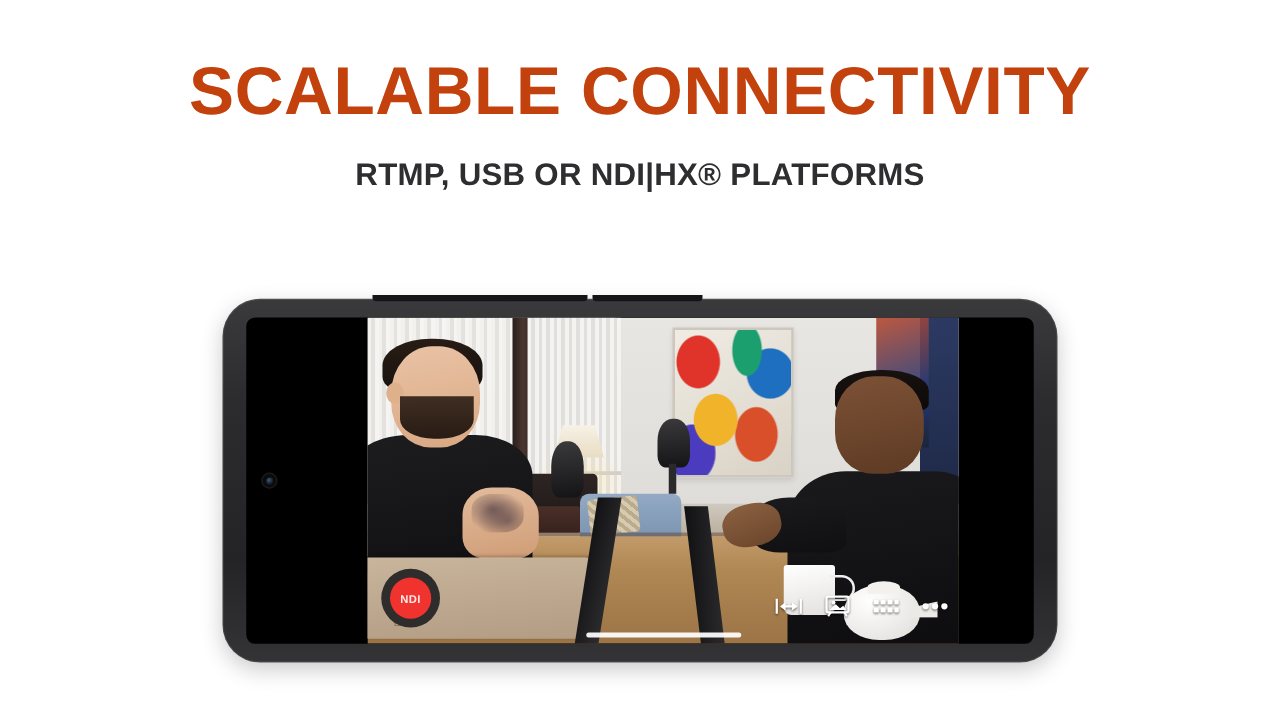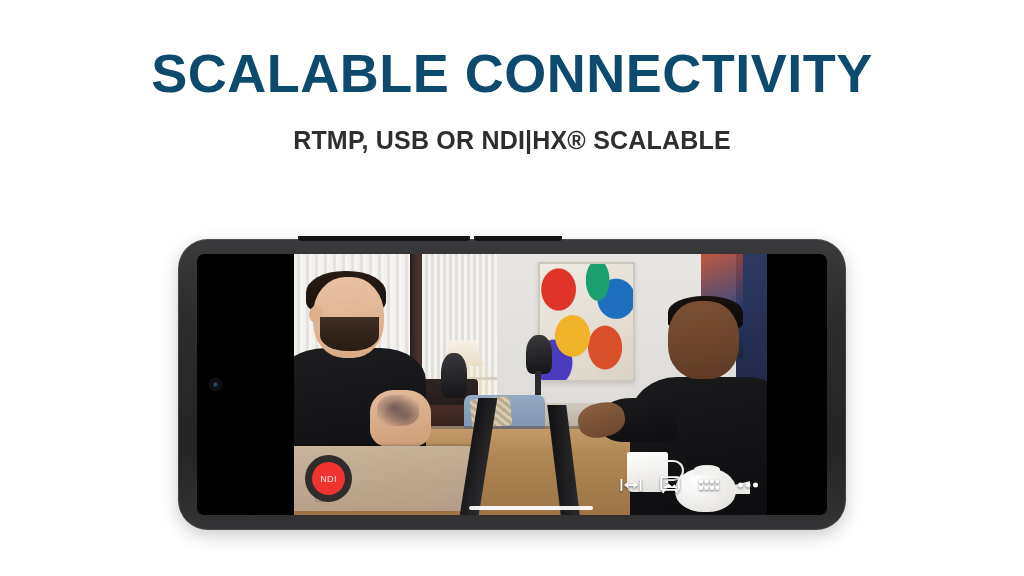--- a/index.html
+++ b/index.html
@@ -26,21 +26,21 @@
     left: 0;
     width: 1024px;
     text-align: center;
   }
 
   .headline {
     font-family: "Liberation Sans", sans-serif;
     font-size: 54px;
     font-weight: 700;
     letter-spacing: 0.5px;
-    color: #0c4a6e;
+    color: #c2410c;
     line-height: 1.08;
     white-space: nowrap;
   }
 
   .subheadline {
     margin-top: 20px;
     font-family: "Liberation Sans", sans-serif;
     font-size: 25px;
     font-weight: 700;
     letter-spacing: 0.2px;
@@ -382,21 +382,21 @@
     z-index: 30;
     cursor: pointer;
   }
   .ndi-inner {
     width: 33px; height: 33px;
     border-radius: 50%;
     background: #f1332f;
     display: flex; align-items: center; justify-content: center;
     color: #ffe9e6;
     font-size: 9px;
-    font-weight: 400;
+    font-weight: 700;
     letter-spacing: 0.3px;
     font-family: "Liberation Sans", sans-serif;
   }
 
   .ctrl-row {
     position: absolute;
     right: 8px;
     bottom: 21px;
     display: flex;
     align-items: center;
@@ -426,21 +426,21 @@
 </style>
 </head>
 <body>
 
 <div class="slide">
 
   <div class="headline-block">
     <div class="headline">SCALABLE CONNECTIVITY</div>
 
     <div class="subheadline">
-      <span class="sub-line sub-dark">RTMP, USB OR NDI|HX® SCALABLE</span>
+      <span class="sub-line sub-dark">RTMP, USB OR NDI|HX® PLATFORMS</span>
     </div>
   </div>
 
   <div class="phone">
     <div class="phone-top-speaker"></div>
     <div class="phone-top-speaker b"></div>
 
     <div class="screen">
 
       <div class="punch-hole"></div>

